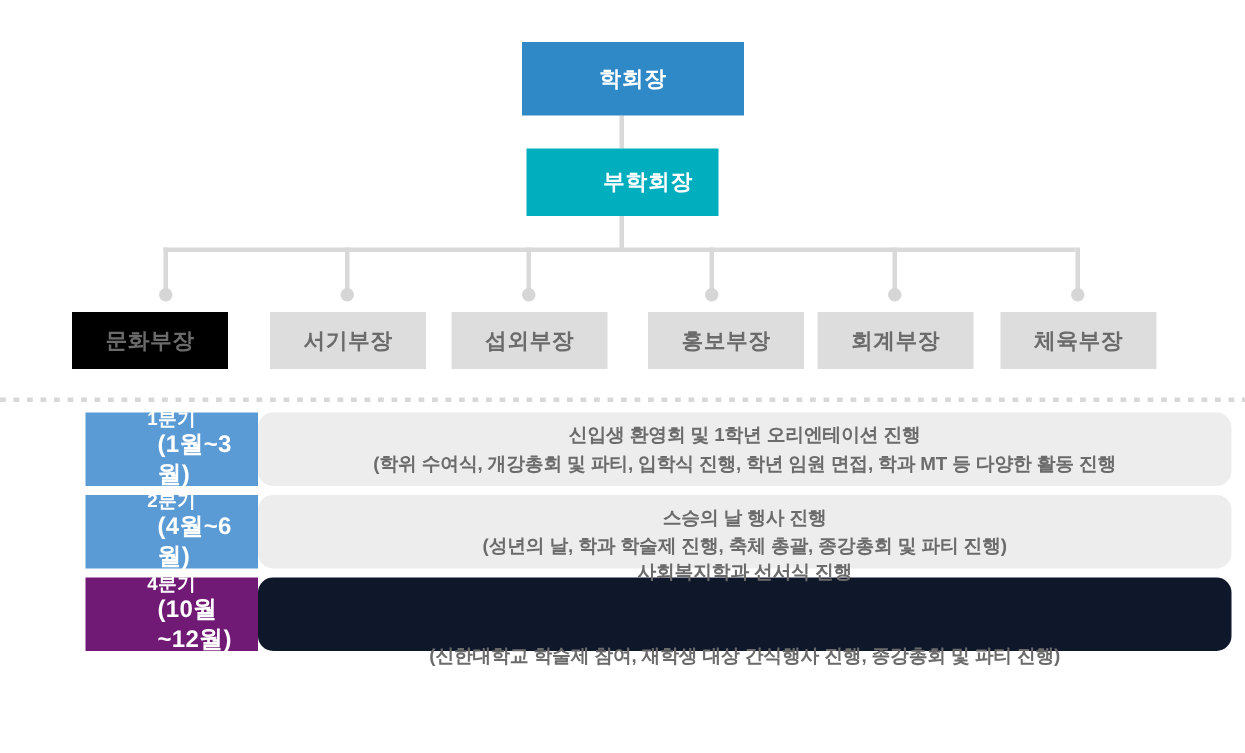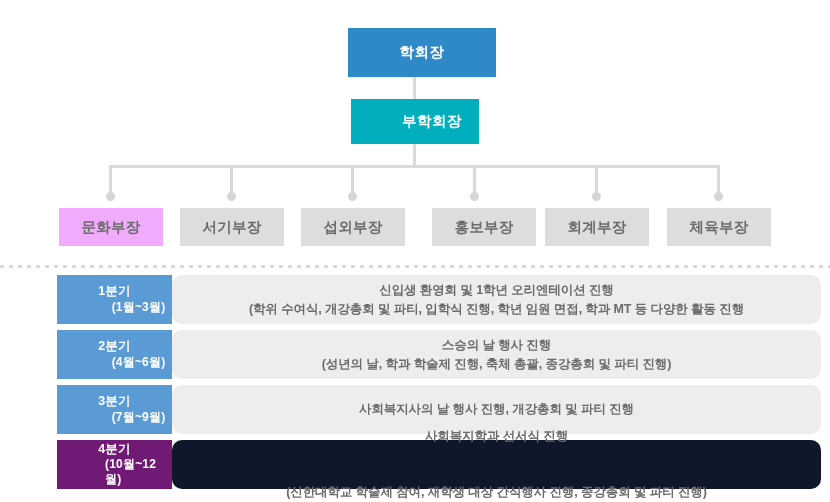--- a/index.html
+++ b/index.html
@@ -153,21 +153,21 @@
     justify-content: center;
     box-sizing: border-box;
   }
   .tl-quarter-title {
     font-size: 12.5px;
     font-weight: bold;
     line-height: 1.25;
     letter-spacing: .2px;
   }
   .tl-quarter-range {
-    font-size: 12px;
+    font-size: 16px;
     font-weight: bold;
     line-height: 1.25;
     letter-spacing: .2px;
     margin-left: 48px;
   }
 
   .tl-content {
     flex: 1 1 auto;
     background: #ededed;
     color: #6b6b6b;
@@ -206,21 +206,21 @@
 
   <div class="node" id="node-vice-president" style="background: rgb(0, 174, 189);">
     <span>부학회장</span>
   </div>
 
   <div class="conn conn-v" id="conn-vp-bus"></div>
   <div class="conn conn-h" id="conn-bus"></div>
 
   <div class="conn-drop" style="left:109px"></div>
   <div class="conn-dot" style="left:106px"></div>
-  <div class="dept-box" style="left: 59px; background: #f0abfc; align-items: center;">
+  <div class="dept-box" style="left: 48px; background: #000000; align-items: center;">
     <span>문화부장</span>
   </div>
 
   <div class="conn-drop" style="left:230px"></div>
   <div class="conn-dot" style="left:227px"></div>
   <div class="dept-box" style="left: 180px; background: rgb(221, 221, 221);">
     <span>서기부장</span>
   </div>
 
   <div class="conn-drop" style="left:351px"></div>
@@ -268,30 +268,20 @@
     <div class="tl-quarter" style="background: rgb(91, 155, 213);">
       <span class="tl-quarter-title">2분기</span>
       <span class="tl-quarter-range">(4월~6월)</span>
     </div>
     <div class="tl-content" style="background: rgb(237, 237, 237);">
       <span class="tl-line-main">스승의 날 행사 진행</span>
       <span class="tl-line-sub">(성년의 날, 학과 학술제 진행, 축체 총괄, 종강총회 및 파티 진행)</span>
     </div>
   </div>
 
-  <div class="tl-row">
-    <div class="tl-quarter" style="background: rgb(91, 155, 213);">
-      <span class="tl-quarter-title">3분기</span>
-      <span class="tl-quarter-range">(7월~9월)</span>
-    </div>
-    <div class="tl-content" style="background: rgb(237, 237, 237);">
-      <span class="tl-line-main">사회복지사의 날 행사 진행, 개강총회 및 파티 진행</span>
-
-    </div>
-  </div>
 
   <div class="tl-row">
     <div class="tl-quarter" style="background: #701a75;">
       <span class="tl-quarter-title">4분기</span>
       <span class="tl-quarter-range">(10월~12월)</span>
     </div>
     <div class="tl-content" style="background: #0f172a; gap: 37px;">
       <span class="tl-line-main">사회복지학과 선서식 진행</span>
       <span class="tl-line-sub">(신한대학교 학술제 참여, 재학생 대상 간식행사 진행, 종강총회 및 파티 진행)</span>
     </div>

